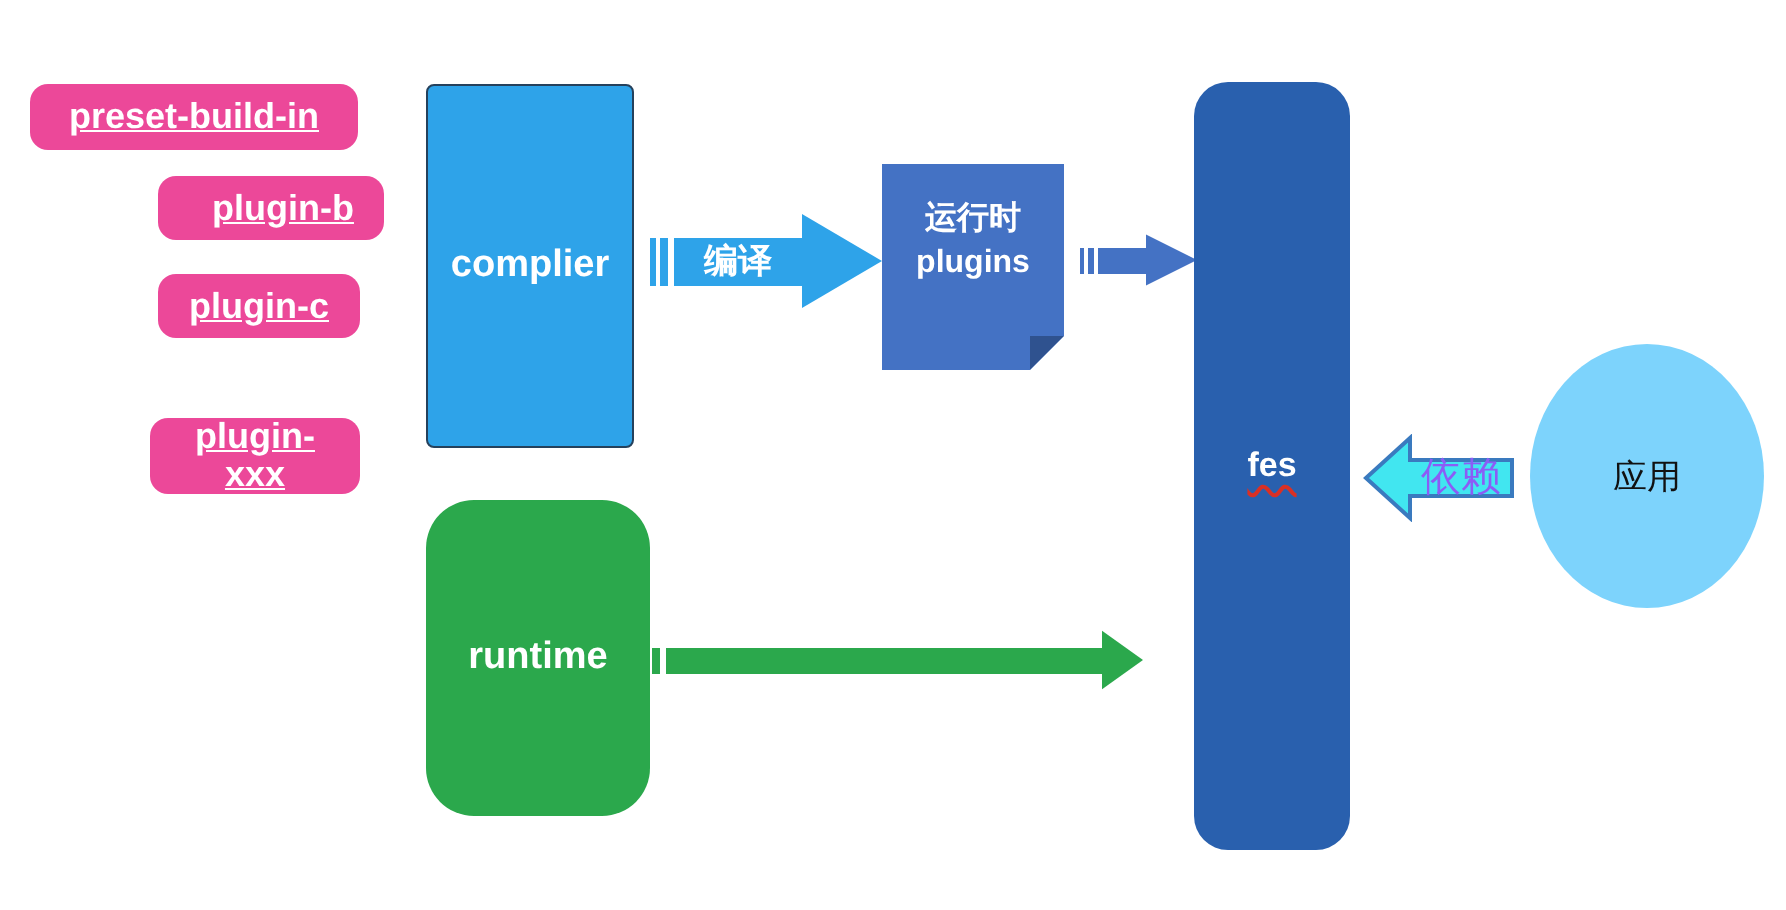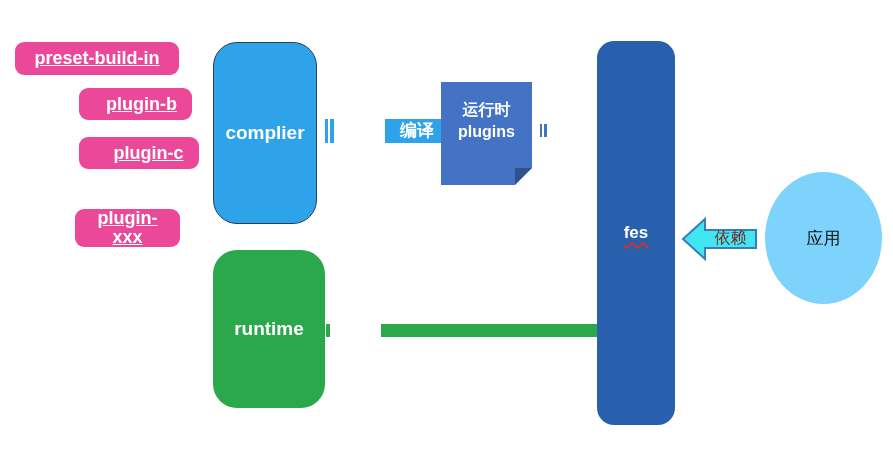--- a/index.html
+++ b/index.html
@@ -11,31 +11,31 @@
 
   
   .chip {
     position:absolute; background:#ec4899; border-radius:9px;
     display:flex; align-items:center; justify-content:center;
     color:#ffffff; font-size:18px; font-weight:600; text-align:center;
     line-height:19px; white-space:pre-line;text-decoration:underline;
   }
   .chip-preset { left:15px; top:42px; width:164px; height:33px; }
   .chip-b      { left:79px; top:88px; width:101px; height:32px;padding-left:12px; }
-  .chip-c      { left:79px; top:137px; width:101px; height:32px;padding-left:19px; }
+  .chip-c      { left:79px; top:137px; width:101px; height:32px; }
   .chip-xxx    { left:75px; top:185px; width:105px; height:38px;margin-top:24px; }
 
   
   .bigbox {
     position:absolute; display:flex; align-items:center; justify-content:center;
     color:#ffffff; font-size:19px; font-weight:600;
   }
   .complier {
     left:213px; top:42px; width:102px; height:180px;
-    background:#2EA3E9; border:1.5px solid #25415C; border-radius:24px;
+    background:#2EA3E9; border:1.5px solid #25415C; border-radius:4px;
   }
   .runtime {
     left:213px; top:250px; width:112px; height:158px;
     background:#2BA84C; border-radius:24px;
   }
   .fes {
     left:597px; top:41px; width:78px; height:384px;
     background:#2960AE; border-radius:17px;
   }
   .fes .fes-label {
@@ -58,21 +58,21 @@
   .note::after {
     content:""; position:absolute; right:0; bottom:0; width:17px; height:17px;
     background:#2F528F; clip-path:polygon(0 0, 100% 0, 0 100%);
   }
 
   
   .striped-arrow { position:absolute; display:flex; align-items:center; }
   .striped-arrow .stripe { flex:none; }
   .striped-arrow .body {
     flex:none; display:flex; justify-content:center;
-    color:#ffffff; font-size:17px; font-weight:600;margin-left:48px;
+    color:#ffffff; font-size:17px; font-weight:600;
   }
   .striped-arrow .head { flex:none; clip-path:polygon(0 0, 100% 50%, 0 100%); }
 
   .arrow-compile { left:325px; top:107px; height:47px; }
   .arrow-compile .stripe, .arrow-compile .body { background:#2EA3E9; height:24px; }
   .arrow-compile .s1 { width:2.5px; margin-right:2px; }
   .arrow-compile .s2 { width:4.5px; margin-right:3px; }
   .arrow-compile .body { width:64px; }
   .arrow-compile .head { width:40px; height:47px; background:#2EA3E9; }
 
@@ -88,21 +88,21 @@
   .arrow-green .s1 { width:2px; margin-right:2px; }
   .arrow-green .s2 { width:3.5px; margin-right:3px; }
   .arrow-green .body { width:218px; }
   .arrow-green .head { width:21px; height:30px; background:#2BA84C; }
 
   
   .depend-svg { left:681px; top:217px; width:78px; height:44px; }
   .depend-label {
     left:705px; top:228px; width:51px; height:21px;
     display:flex; align-items:center; justify-content:center;
-    color:#7f1d1d; font-size:16px; font-weight:400;
+    color:#8b5cf6; font-size:20px; font-weight:400;
   }
 
   
   .ellipse {
     position:absolute; left:765px; top:172px; width:117px; height:132px;
     background:#7dd3fc; border-radius:50%;
     display:flex; align-items:center; justify-content:center;
     color:#111111; font-size:17px; font-weight:400;
   }
 </style>

